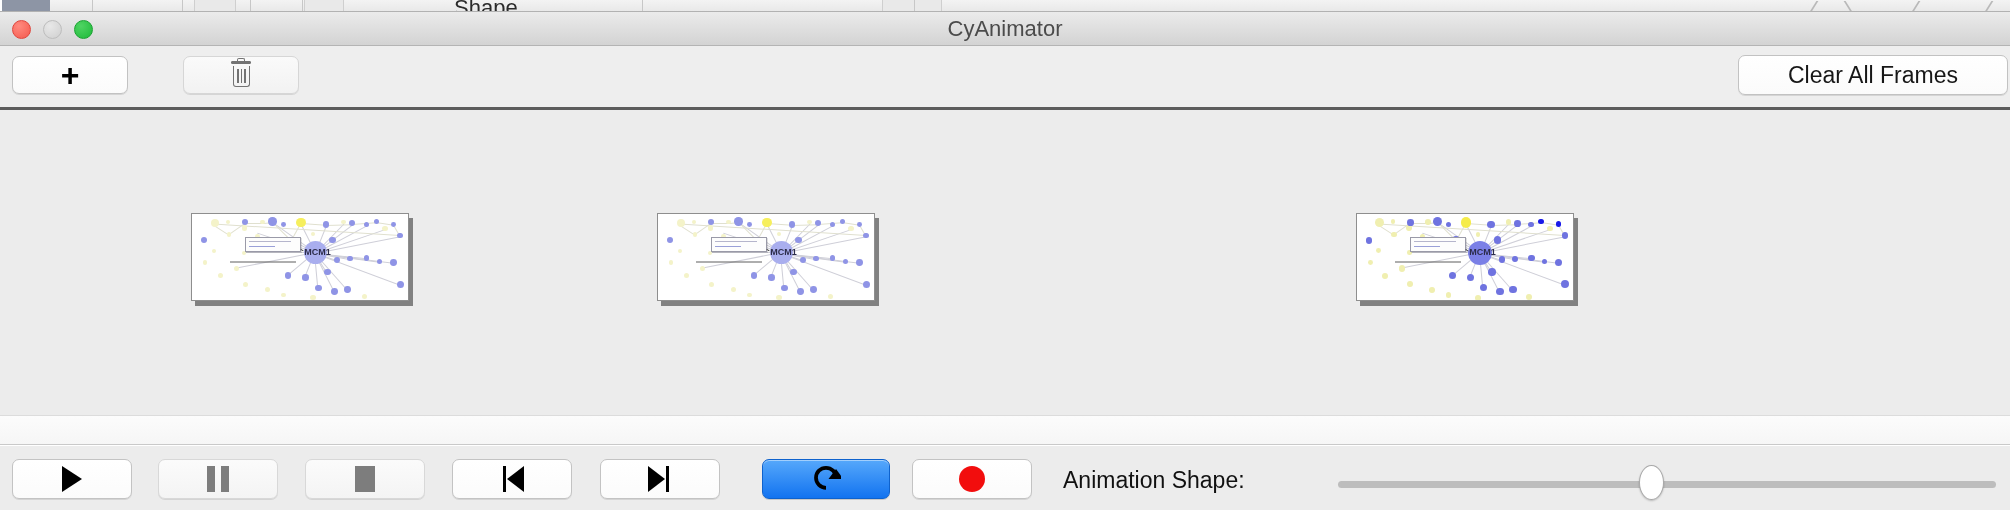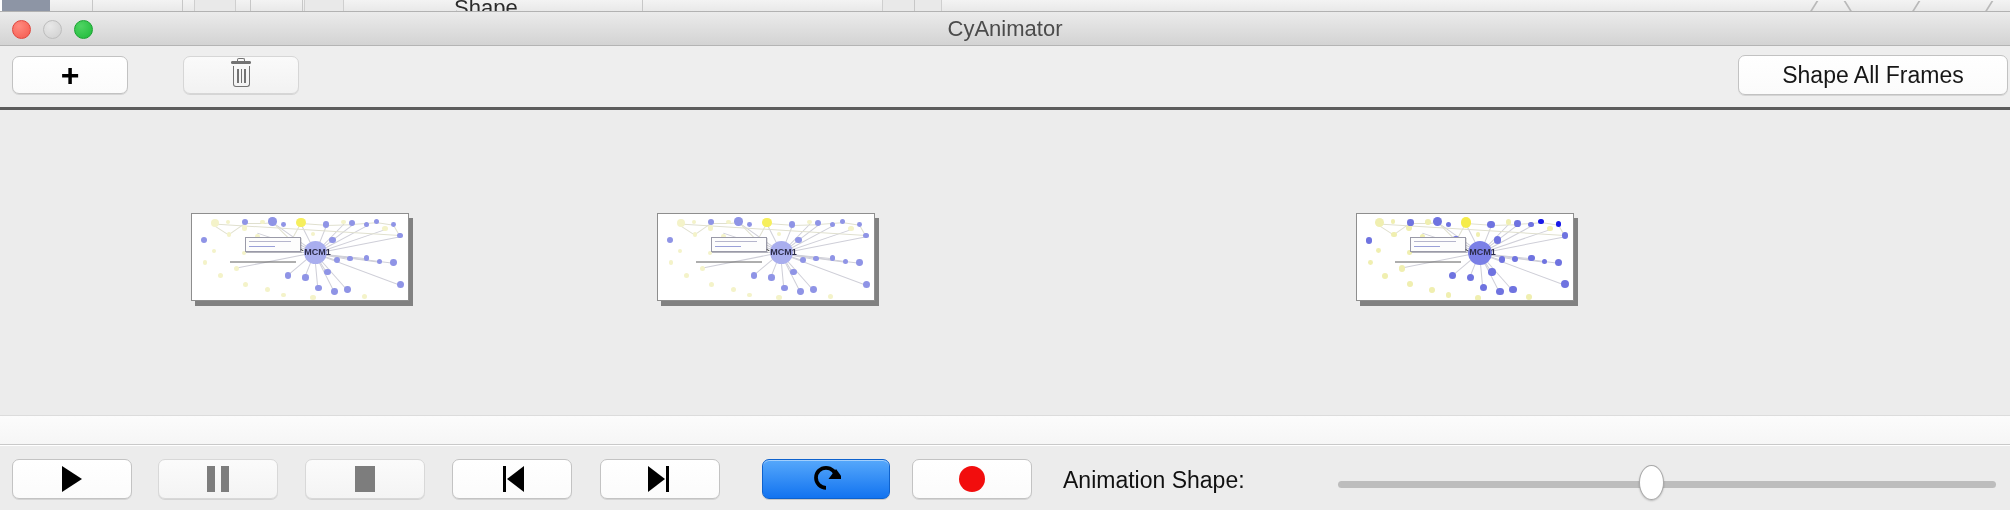--- a/index.html
+++ b/index.html
@@ -236,21 +236,21 @@
       <span class="hdl"></span>
       <span class="lid"></span>
       <span class="can"></span>
       <span class="bar" style="left:8px"></span>
       <span class="bar" style="left:11.5px"></span>
       <span class="bar" style="left:15px"></span>
     </span>
   </div>
 
   <div class="btn btn-clear">
-    <span class="lbl">Shape All Frames</span>
+    <span class="lbl">Clear All Frames</span>
   </div>
 
   <div class="sep-dark"></div>
 
   <div class="timeline">
 
     <div id="thumbs">
         <div class="thumb" style="left: 191px; top: 103px; width: 218px; height: 88px;">
           <div class="net">
             <div class="edge" style="left: 123.17px; top: 38.72px; width: 60.9277px; background: rgb(207, 207, 216); transform: rotate(-161.473deg);"></div>

